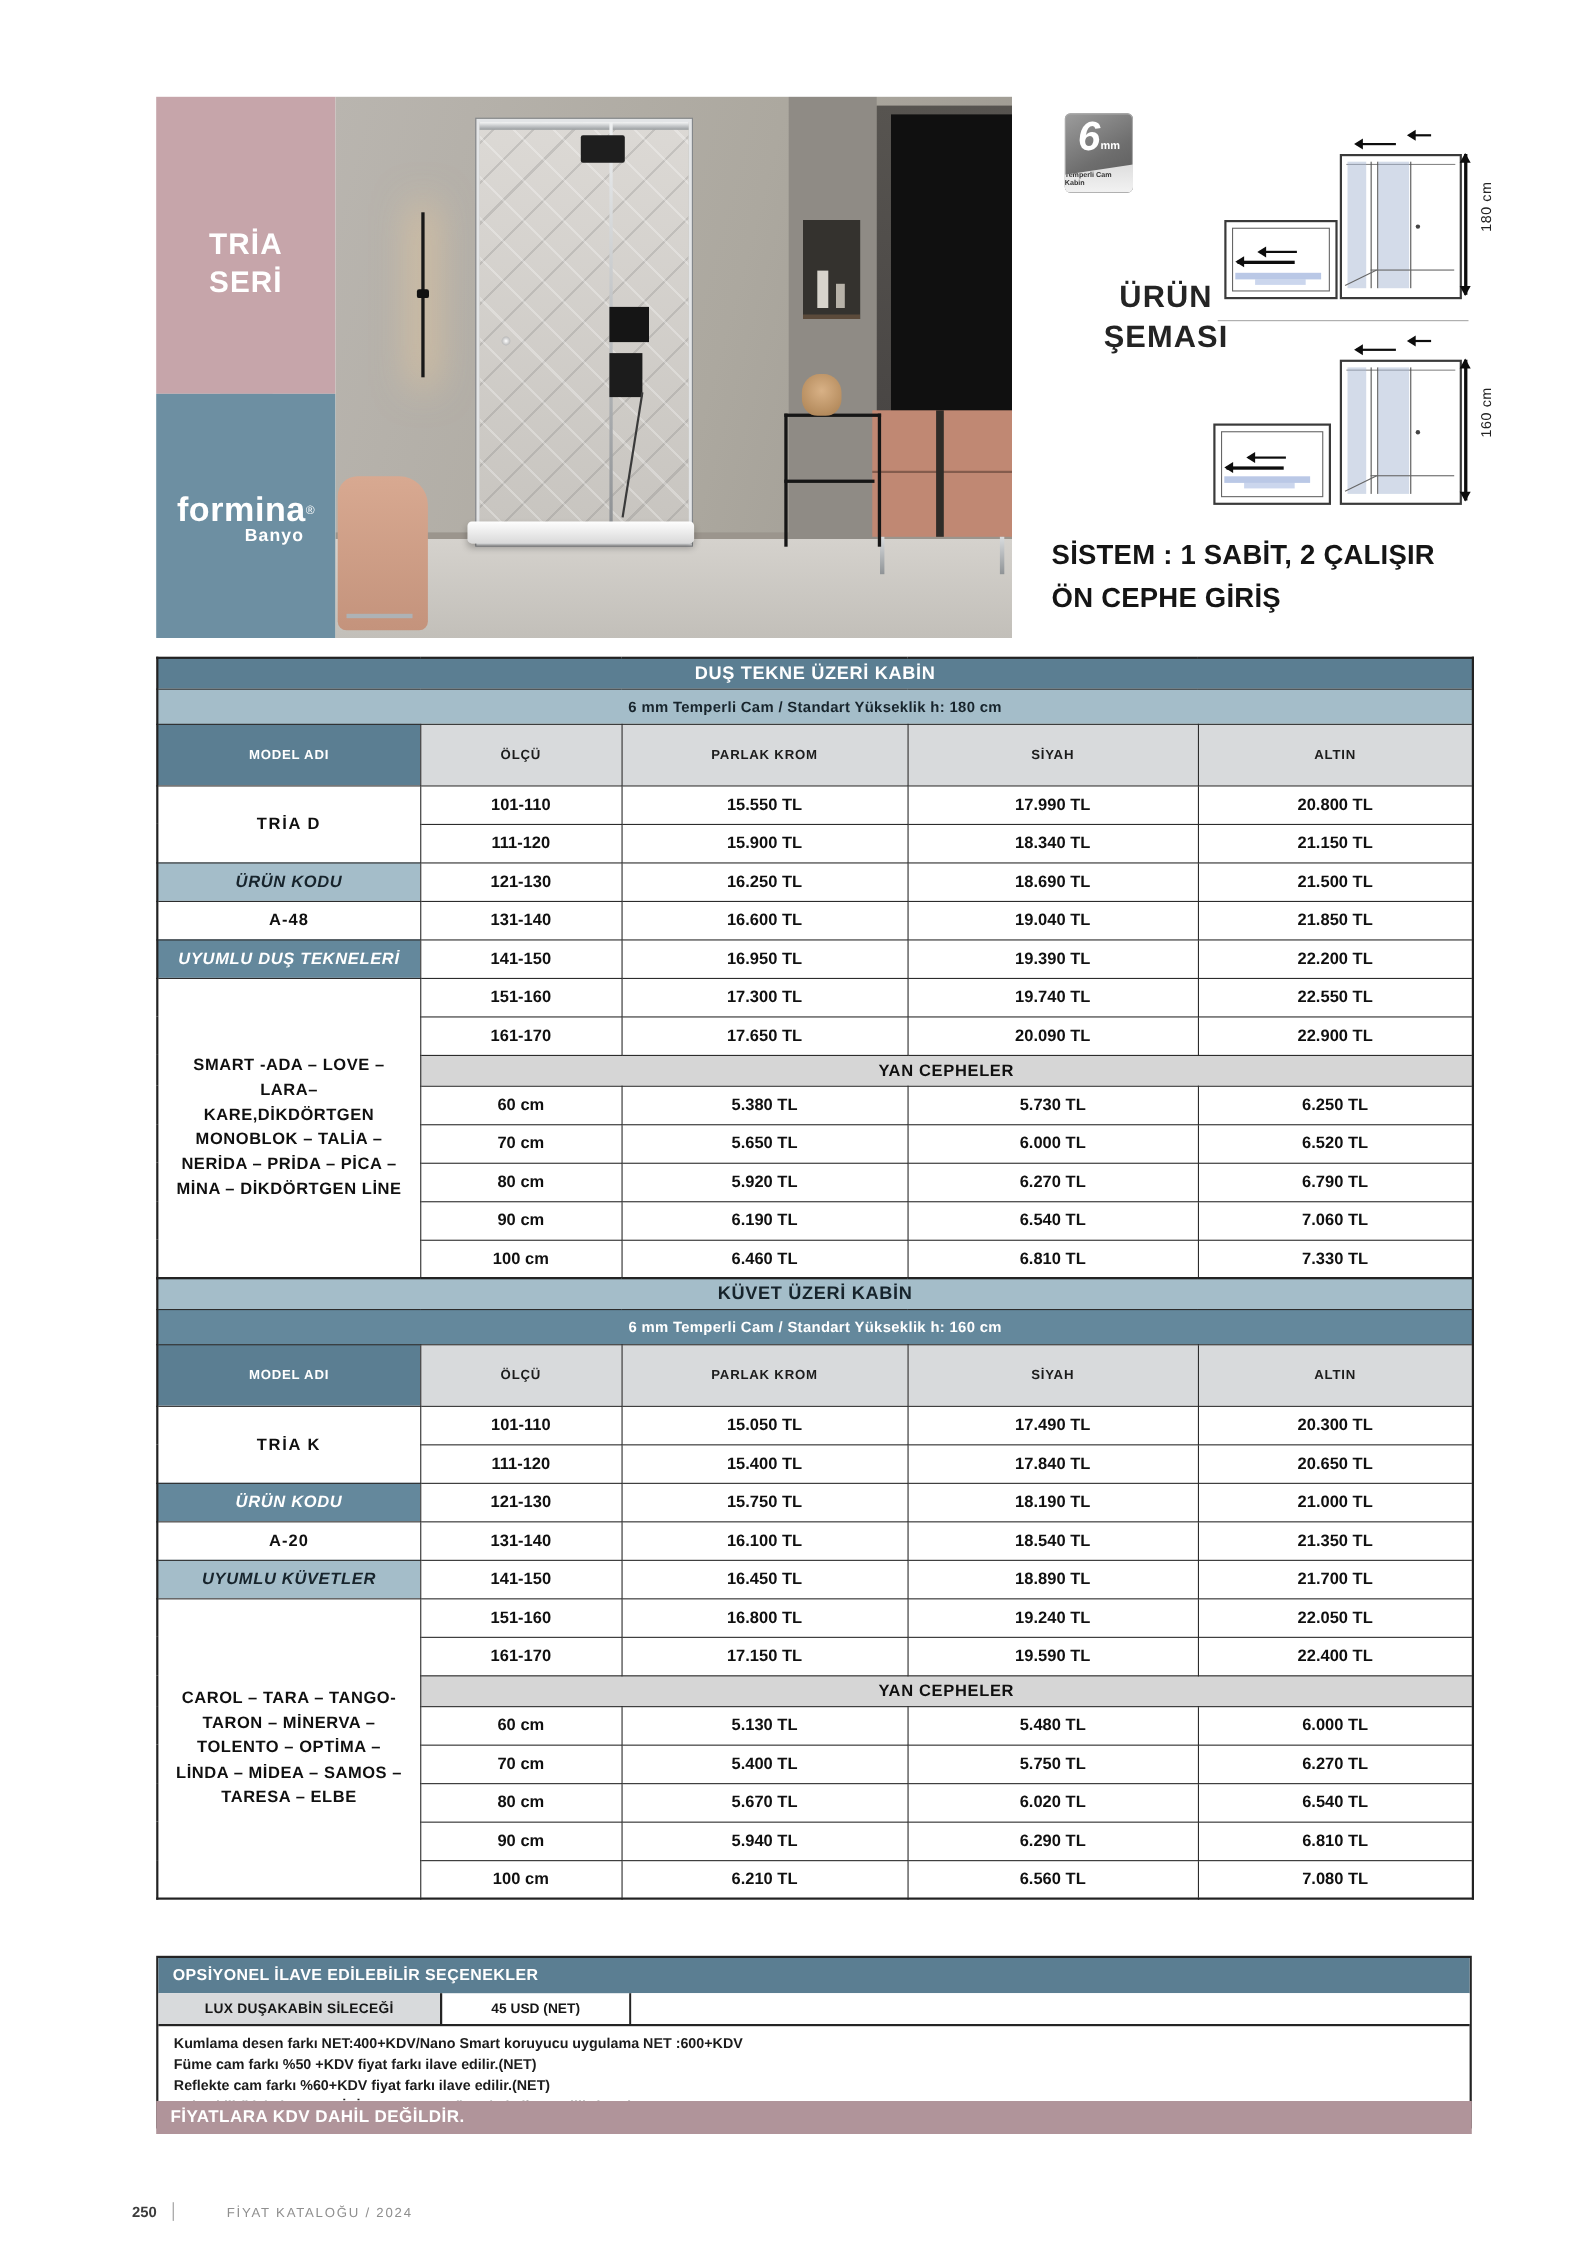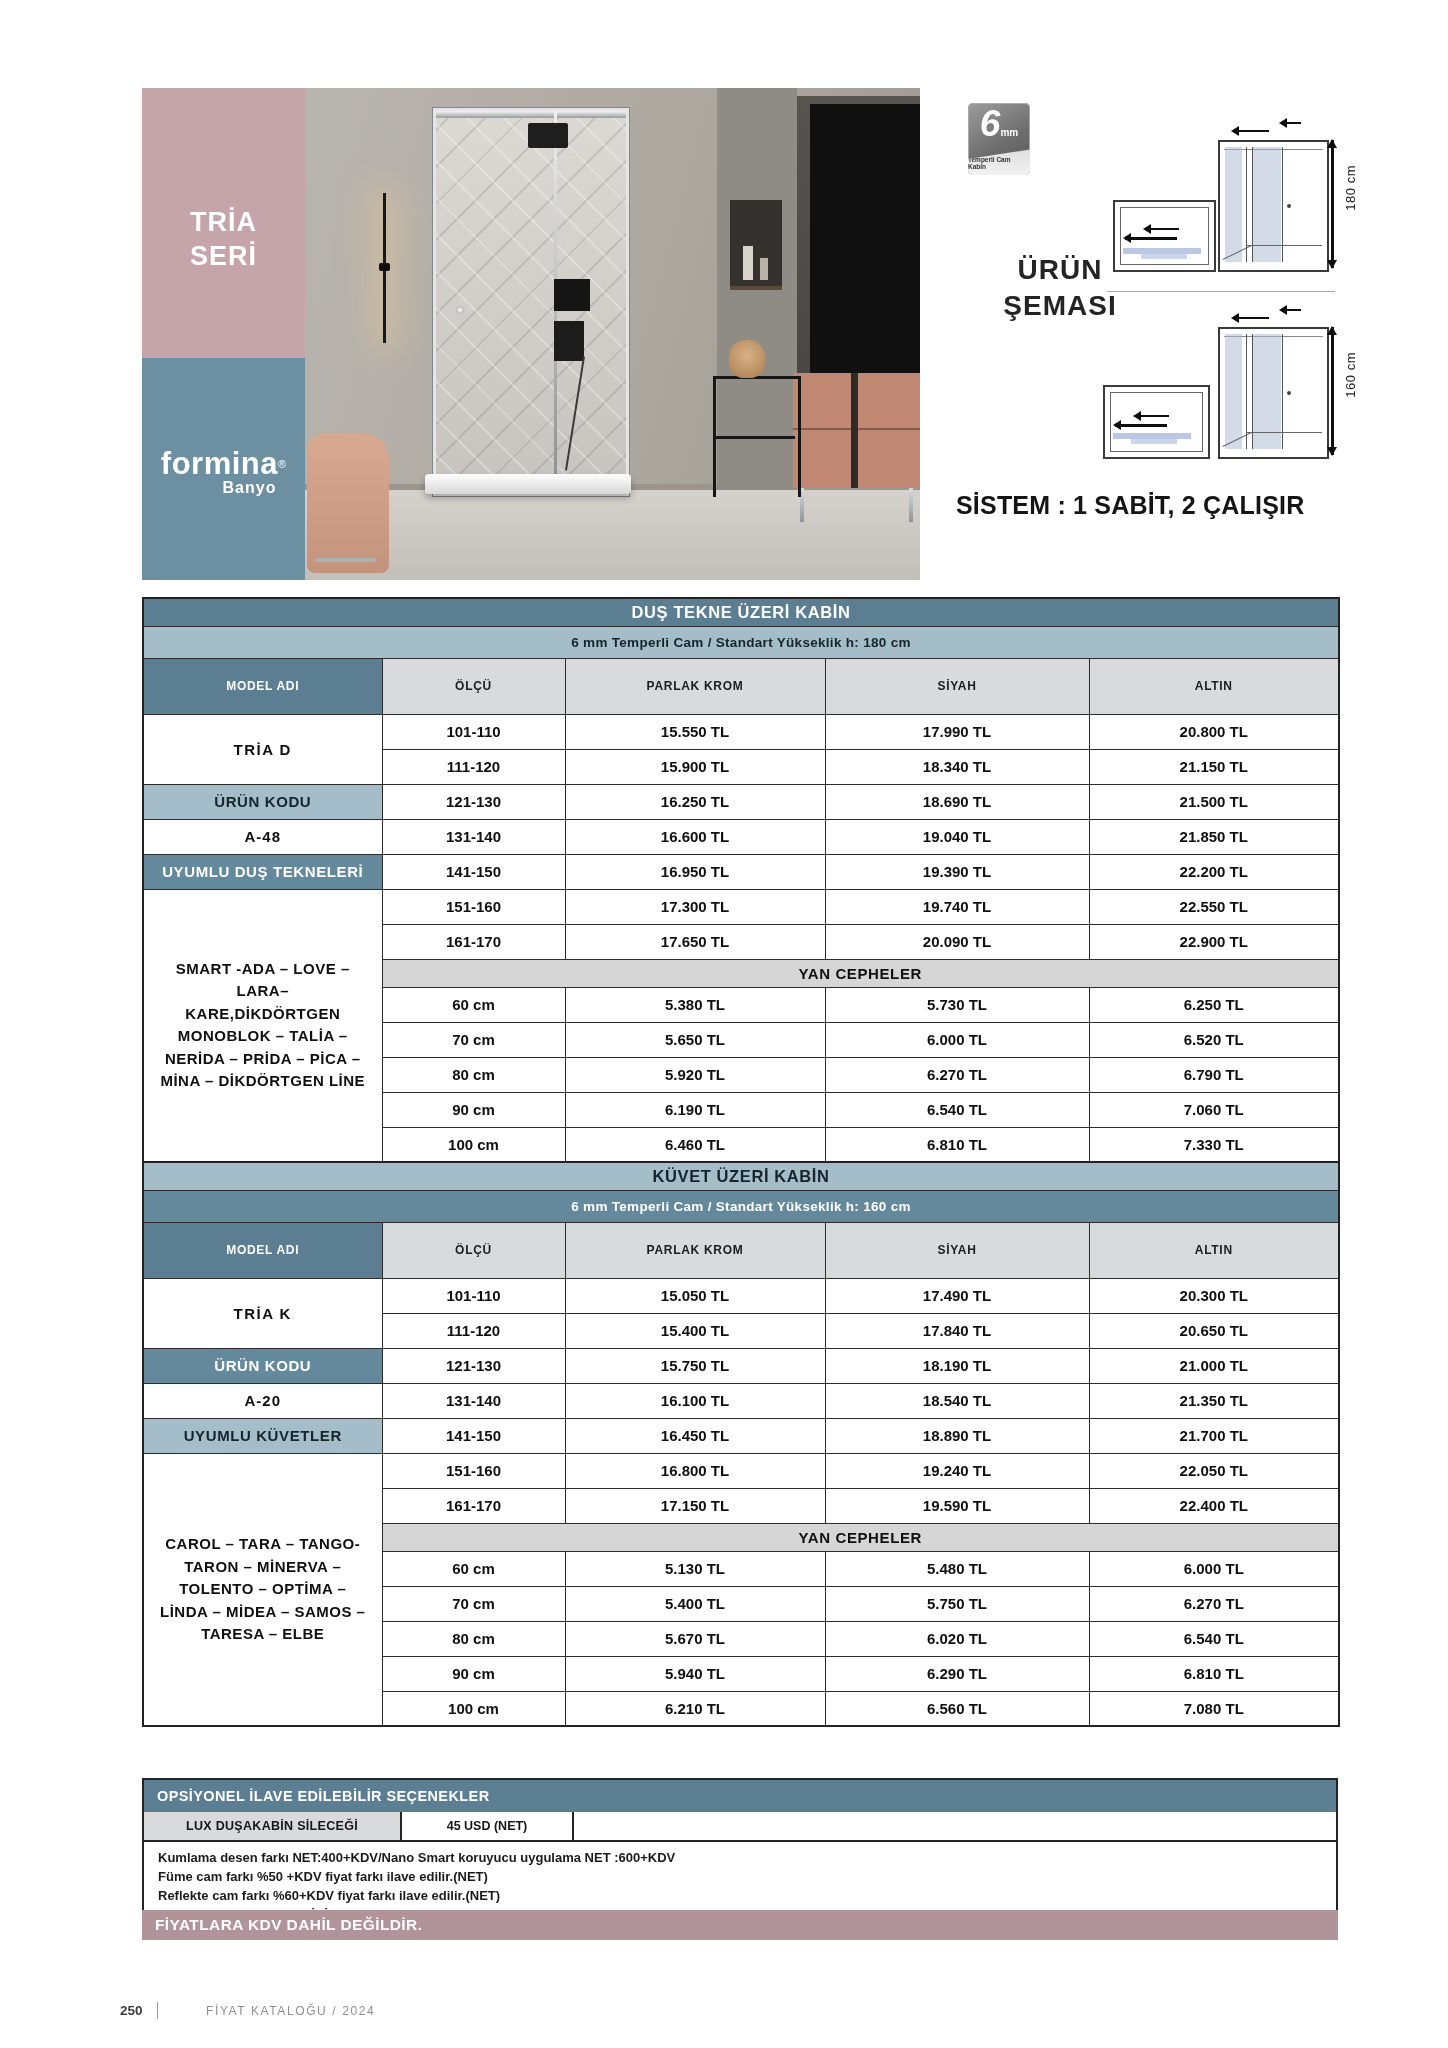--- a/index.html
+++ b/index.html
@@ -109,21 +109,21 @@
   .ptable tr.t-cols{height:56px;}
   .ptable tr.yan{height:28px;}
   .cell-dark{background:#5b7e92 !important;color:#ffffff !important;}
   .cell-mid{background:#64889c !important;color:#ffffff !important;}
   .cell-light{background:#a4bdc9 !important;color:#17242c !important;}
   .cell-gray{background:#d8dadc !important;color:#1c1c1c !important;}
   .t-title td{font-size:16.5px;letter-spacing:.6px;}
   .t-sub td{font-size:13.5px;letter-spacing:.3px;}
   .t-cols td{font-size:12px;letter-spacing:.7px;}
   .model-name{font-size:30px;font-weight:800;letter-spacing:1.5px;}
-  .code-label{font-size:13px;letter-spacing:.6px;}
+  .code-label{font-size:13px;letter-spacing:.6px;font-style:italic;}
   .code-val{font-size:13.5px;letter-spacing:1px;font-weight:700;}
   .compat{font-size:17px;font-weight:700;line-height:1.5;letter-spacing:.5px;padding:0 13px !important;}
   .yan-cell{background:#d6d6d6 !important;font-size:14px;letter-spacing:.6px;}
 
   
   .options{position:absolute;left:142px;top:1778px;width:1196px;border:2px solid #242424;box-sizing:border-box;background:#fff;}
   .opt-header{height:32px;background:#5b7e92;color:#fff;font-size:14.5px;font-weight:700;letter-spacing:.4px;
     display:flex;align-items:center;padding-left:13px;}
   .opt-row{height:28px;display:flex;border-bottom:2px solid #242424;}
   .opt-item-label{width:258px;background:#d8dadc;border-right:2px solid #242424;display:flex;align-items:center;justify-content:center;
@@ -255,20 +255,21 @@
         <div class="arr" style="left:10px;top:37px;width:52px;height:3px;"></div>
         <div class="pband1"></div>
         <div class="pband2"></div>
       </div>
       <div class="vdim" style="left:236px;top:207px;height:128px;"></div>
       <div class="dim-label" style="left:248px;top:232px;">160 cm</div>
     </div>
 
     <div class="system-note">
       <div>SİSTEM : 1 SABİT, 2 ÇALIŞIR</div>
+      <div>ÖN CEPHE GİRİŞ</div>
     </div>
   </div>
 
   <table class="ptable t1" style="top:597px;">
     <colgroup>
         <col style="width:239px">
         <col style="width:183px">
         <col style="width:260px">
         <col style="width:264px">
         <col style="width:250px">

